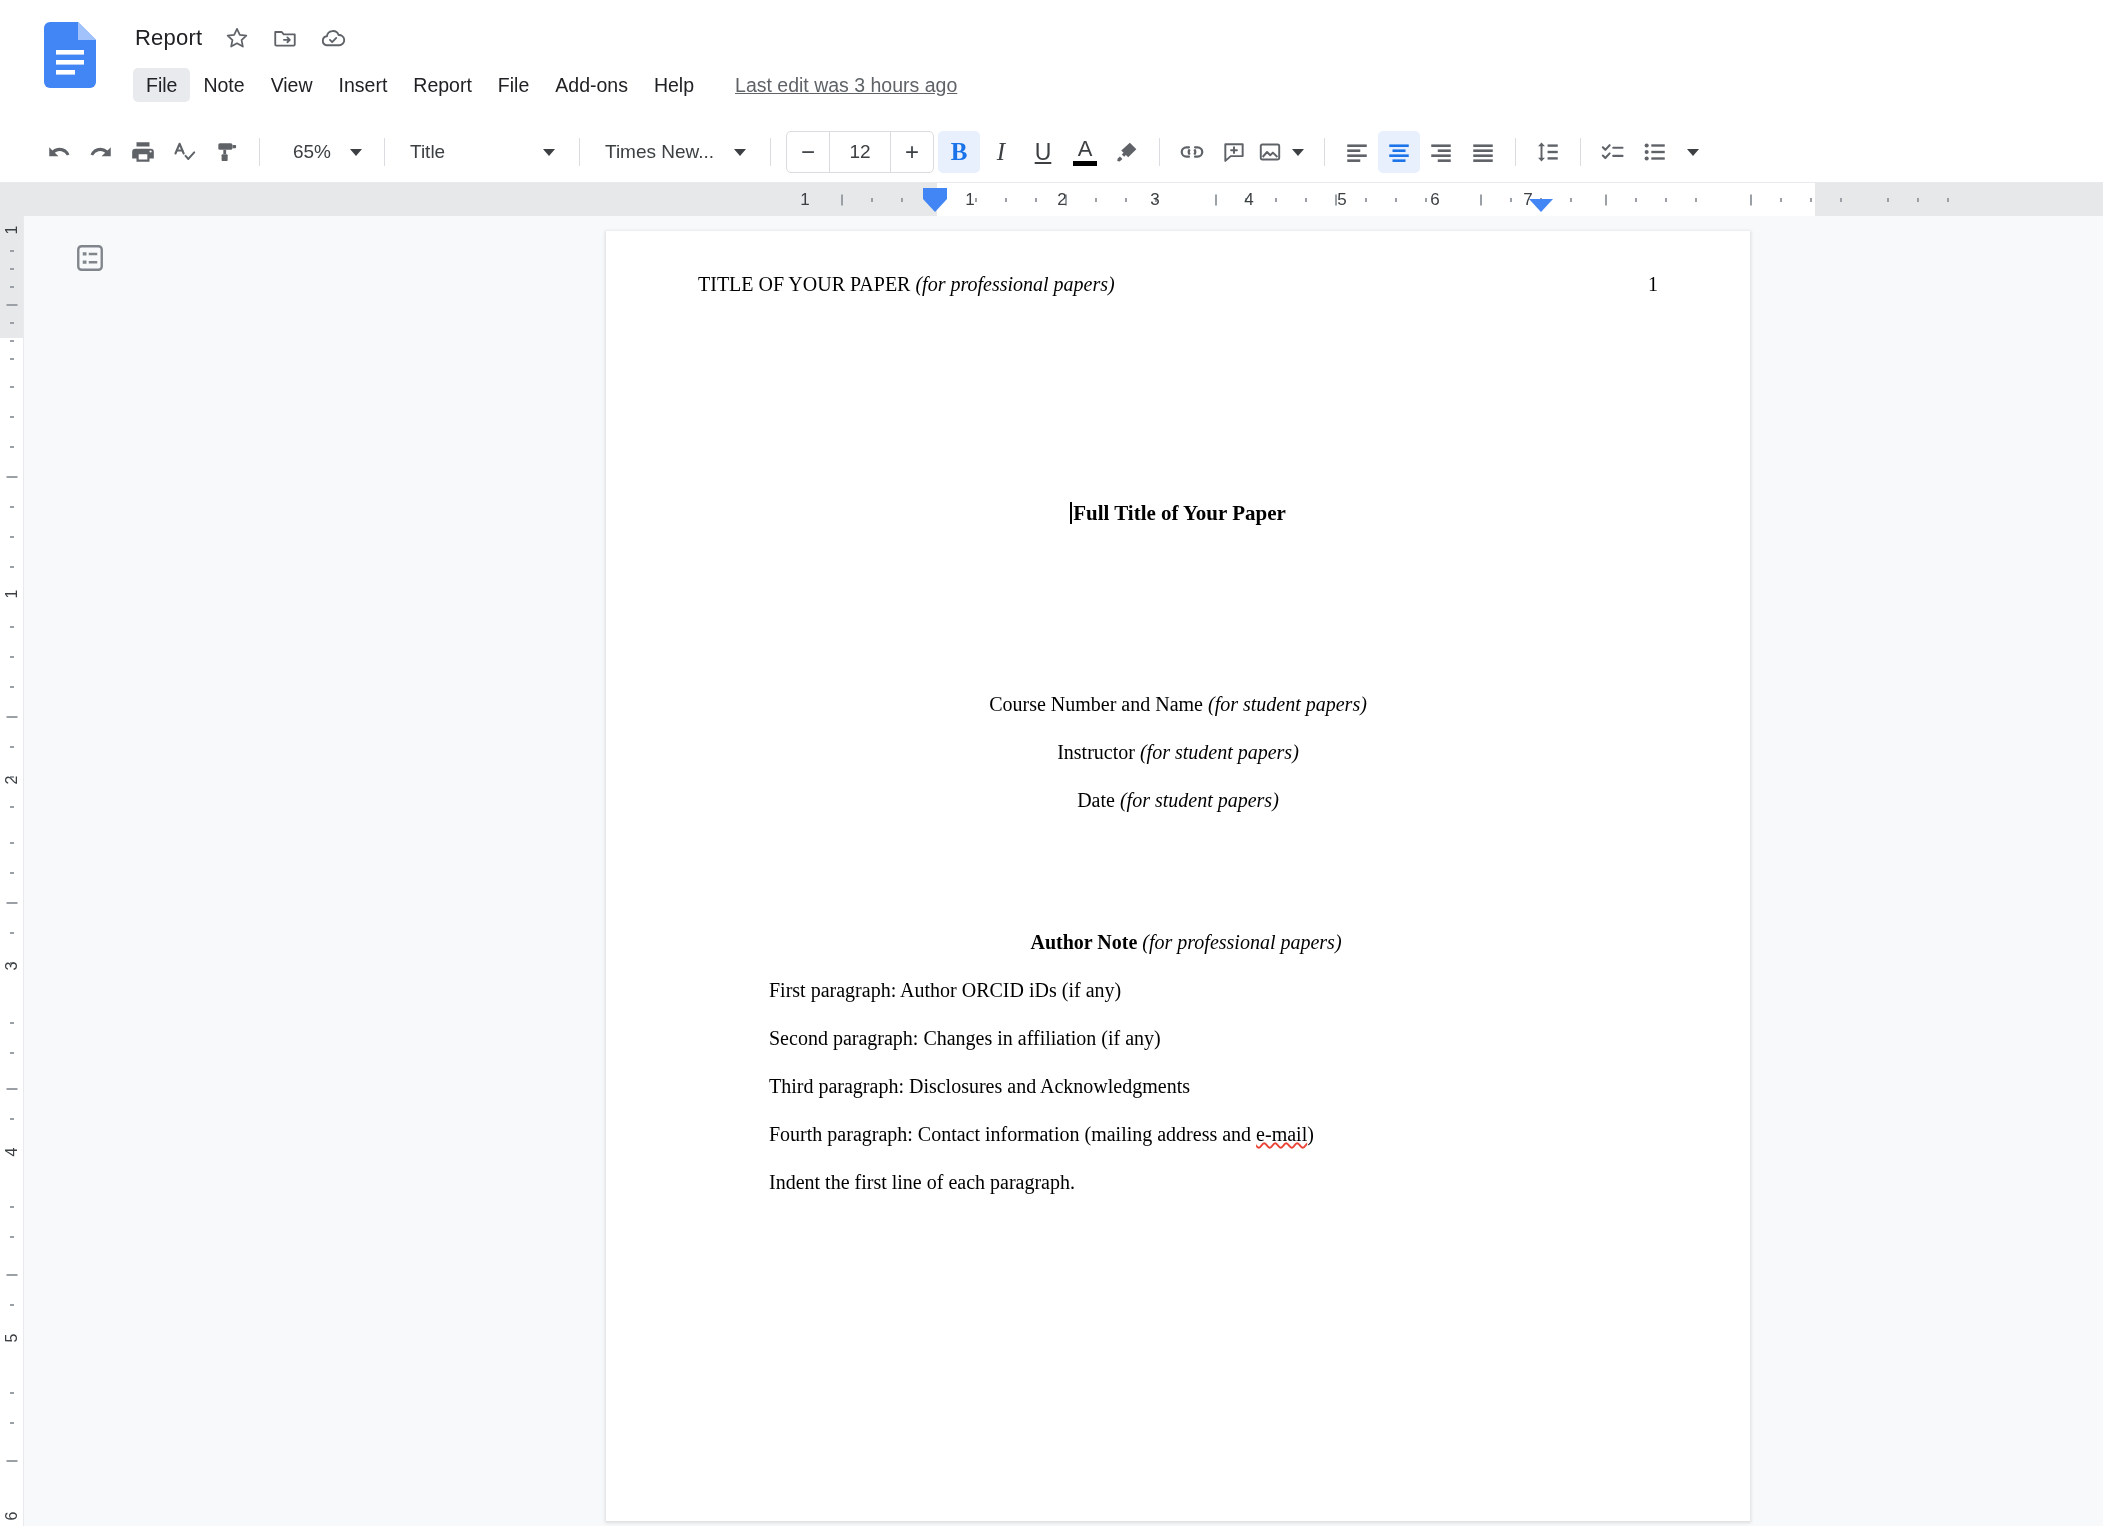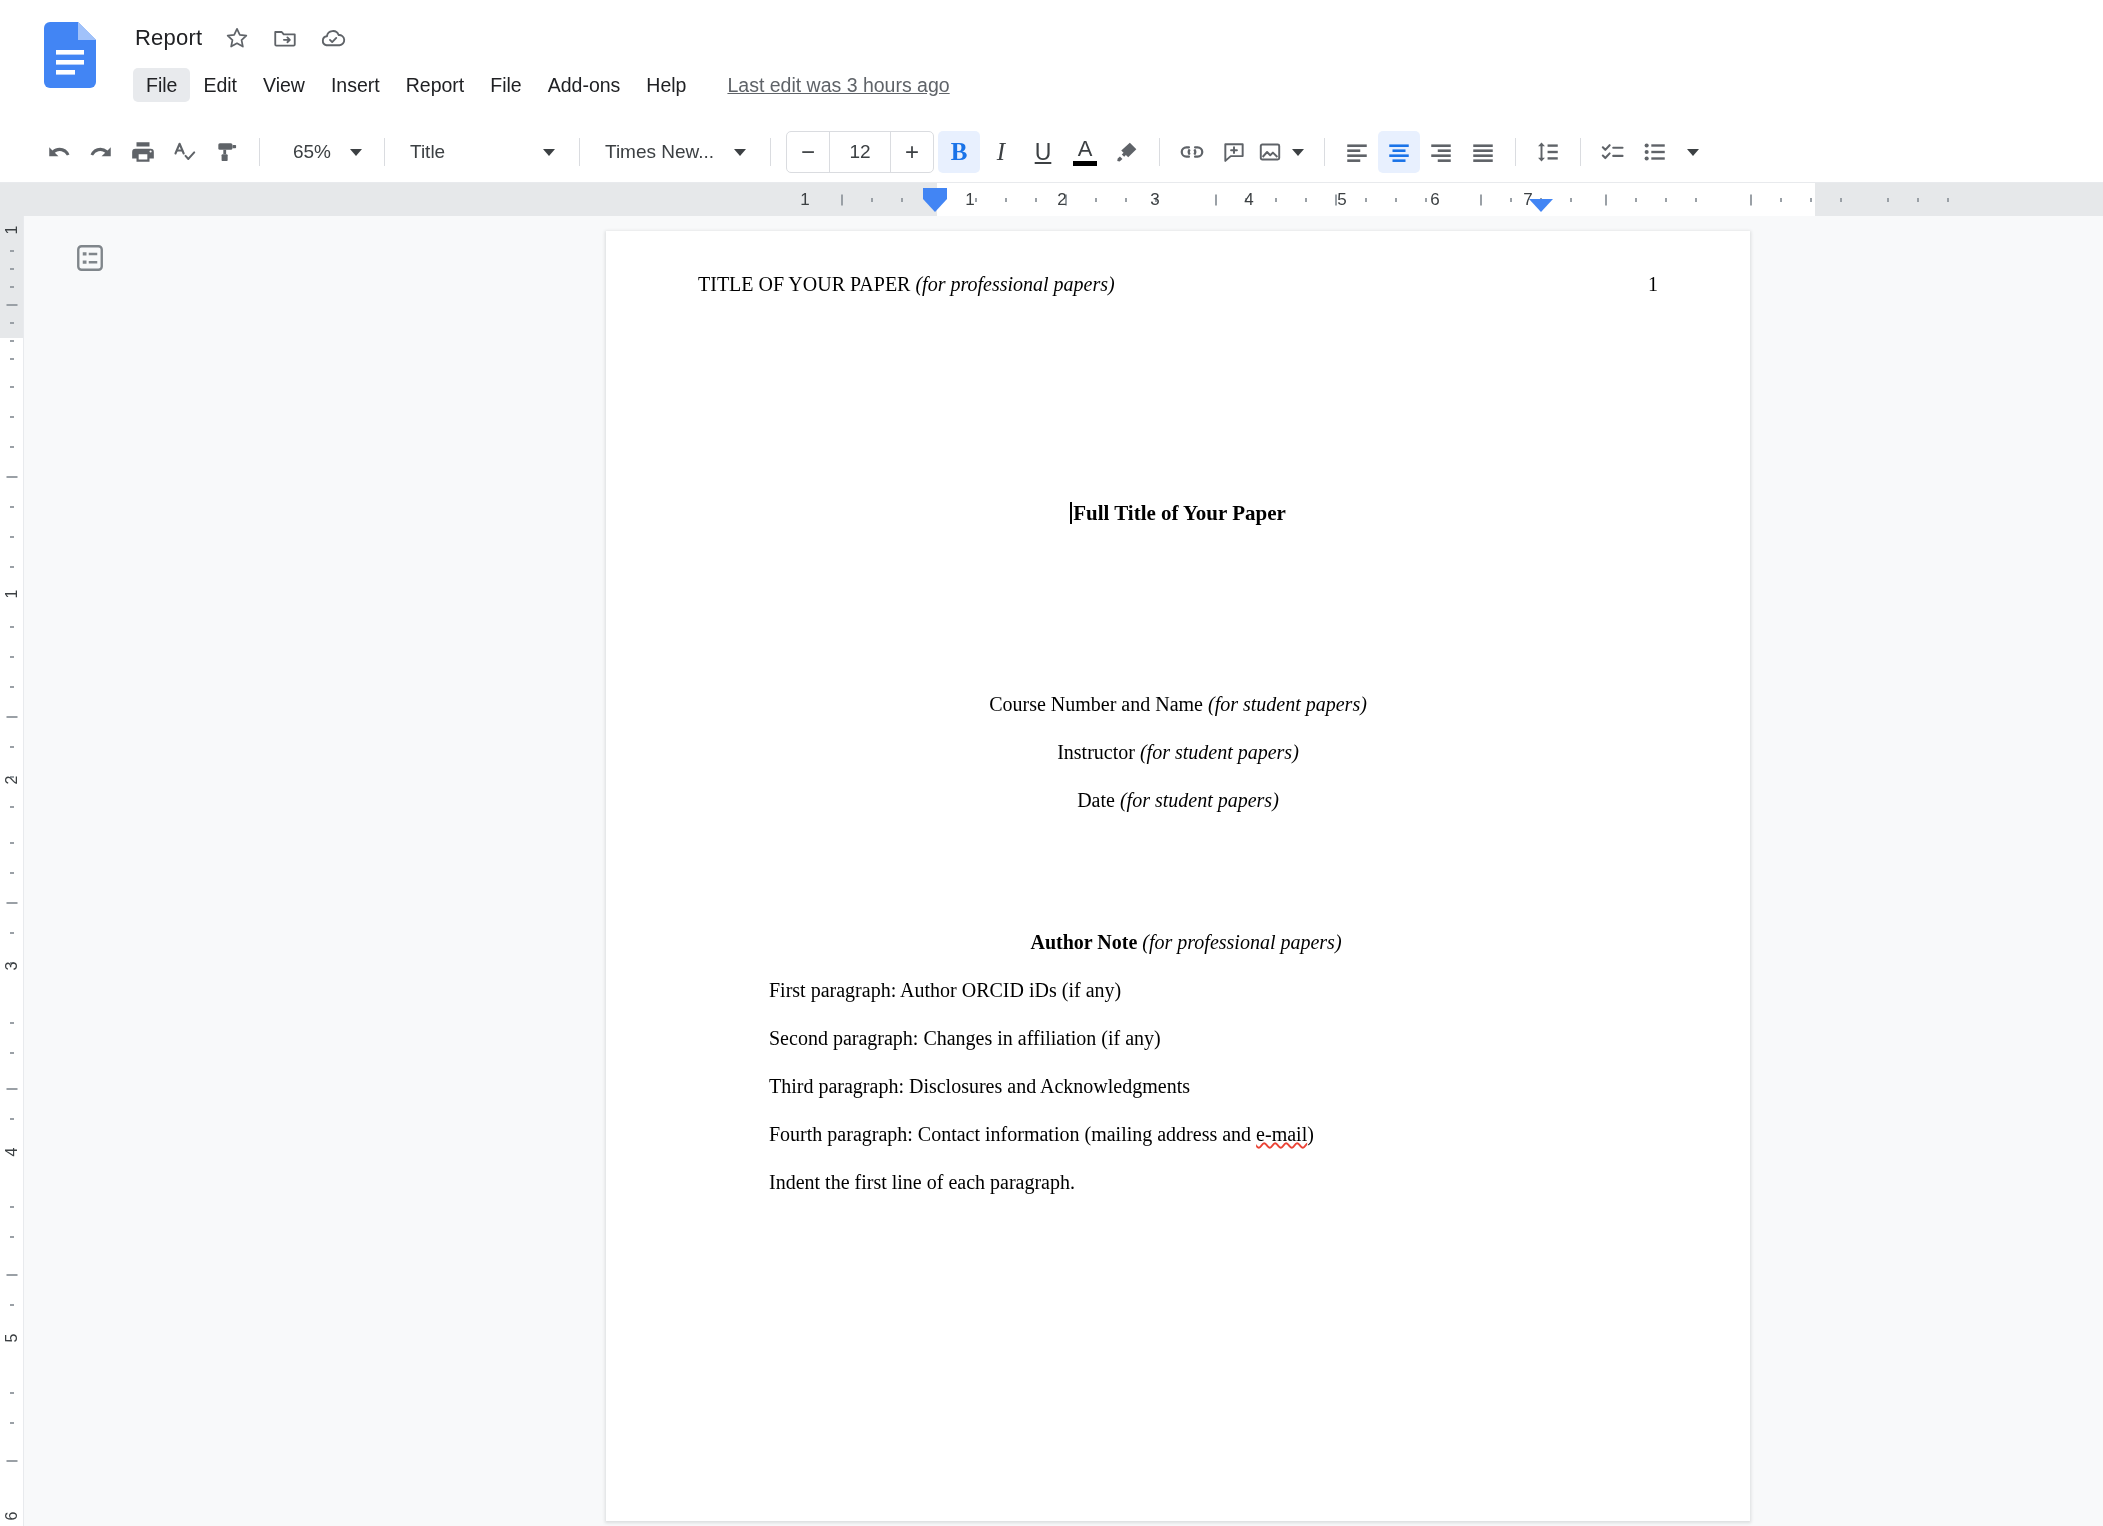--- a/index.html
+++ b/index.html
@@ -203,21 +203,21 @@
     <div class="title-icon">
       <svg width="28" height="28" viewBox="0 0 24 24" fill="none" stroke="#5f6368" stroke-width="1.6">
         <path d="M6.4 18.2A3.9 3.9 0 0 1 6.8 10.5a5.2 5.2 0 0 1 10-1.1 3.9 3.9 0 0 1 .8 8.8z" stroke-linejoin="round"></path>
         <path d="M9.4 13.6l1.9 1.9 3.5-3.6" stroke-linecap="round" stroke-linejoin="round"></path>
       </svg>
     </div>
   </div>
 
   <div class="menubar">
     <div class="menu-item active">File</div>
-    <div class="menu-item">Edit</div>
+    <div class="menu-item">Note</div>
     <div class="menu-item">View</div>
     <div class="menu-item">Insert</div>
     <div class="menu-item">Report</div>
     <div class="menu-item">File</div>
     <div class="menu-item">Add-ons</div>
     <div class="menu-item">Help</div>
     <div class="last-edit">Last edit was 3 hours ago</div>
   </div>
 </div>
 

